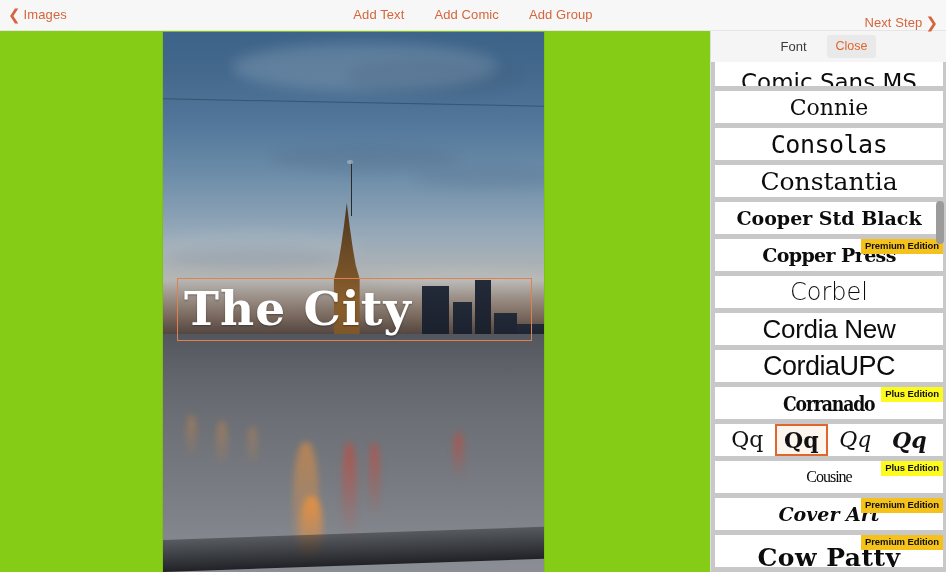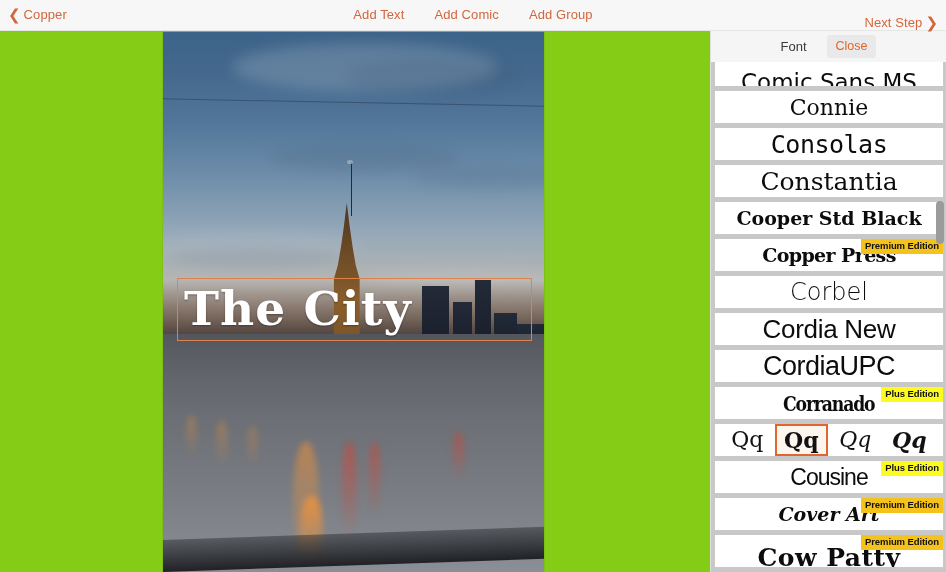--- a/index.html
+++ b/index.html
@@ -195,37 +195,37 @@
   .f-comic   { font-family:"DejaVu Sans", sans-serif; font-size:23px; }
   .f-connie  { font-family:"DejaVu Serif", serif; font-size:22px; }
   .f-consolas{ font-family:"DejaVu Sans Mono","Liberation Mono", monospace; font-size:25px; letter-spacing:-.5px; }
   .f-constantia{ font-family:"DejaVu Serif","Liberation Serif", serif; font-size:25px; font-weight:400; }
   .f-cooper  { font-family:"DejaVu Serif", serif; font-weight:700; font-size:19px; }
   .f-copper  { font-family:"DejaVu Serif", serif; font-weight:700; font-size:19px; letter-spacing:-.6px; }
   .f-corbel  { font-family:"DejaVu Sans","Liberation Sans", sans-serif; font-size:24px; font-weight:300; }
   .f-cordia  { font-family:"Liberation Sans", sans-serif; font-size:26px; font-weight:300; letter-spacing:-.3px; }
   .f-cordiaupc{ font-family:"Liberation Sans", sans-serif; font-size:27px; font-weight:300; letter-spacing:-.5px; }
   .f-corranado{ font-family:"DejaVu Serif", serif; font-weight:700; font-size:21px; letter-spacing:-1.4px; transform: scaleX(.82); }
-  .f-cousine { font-family:Liberation Sans, sans-serif; font-size:23px; letter-spacing:-1px; }
+  .f-cousine { font-family:Liberation Serif, serif; font-size:16px; letter-spacing:-1px; }
   .f-coverart{ font-family:"DejaVu Serif", serif; font-style:italic; font-weight:700; font-size:19px; }
   .f-cowpatty{ font-family:"DejaVu Serif", serif; font-weight:700; font-size:25px; letter-spacing:.5px; }
 
   .clip-top { align-items: flex-end; }
   .clip-top .font-name { transform: translateY(9px); }
   .clip-bottom .font-name { transform: translateY(6px); }
 </style>
 </head>
 <body>
 
 <div id="app">
 
   <div class="topbar">
     <div class="tb-left">
       <span class="chev">❮</span>
-      <span class="tb-link">Copper</span>
+      <span class="tb-link">Images</span>
     </div>
     <div class="tb-center">
       <span class="tb-link">Add Text</span>
       <span class="tb-link">Add Comic</span>
       <span class="tb-link">Add Group</span>
     </div>
     <div class="tb-right">
       <span class="tb-link">Next Step</span>
       <span class="chev">❯</span>
     </div>

